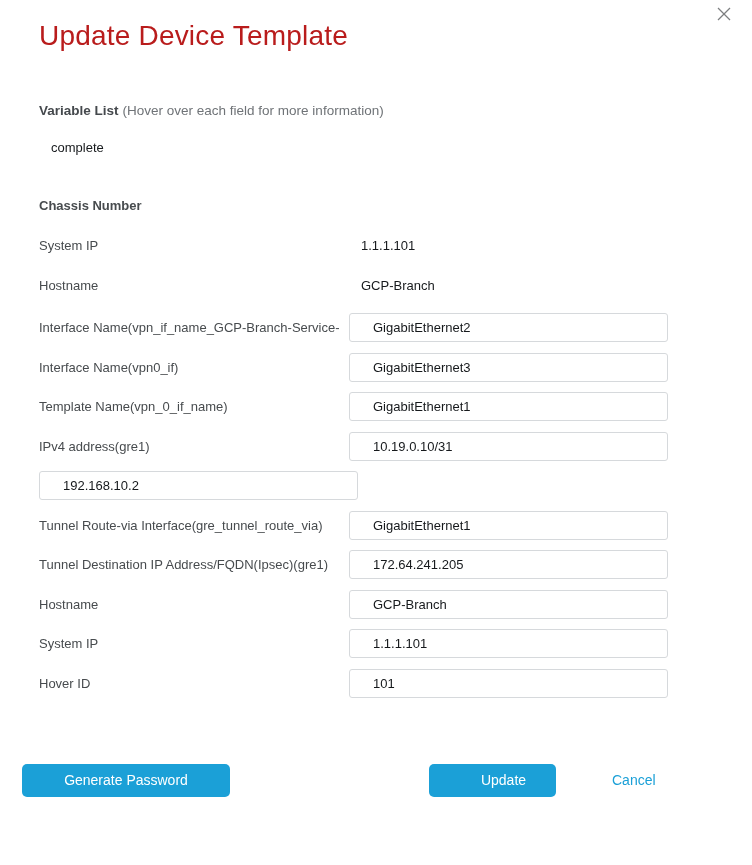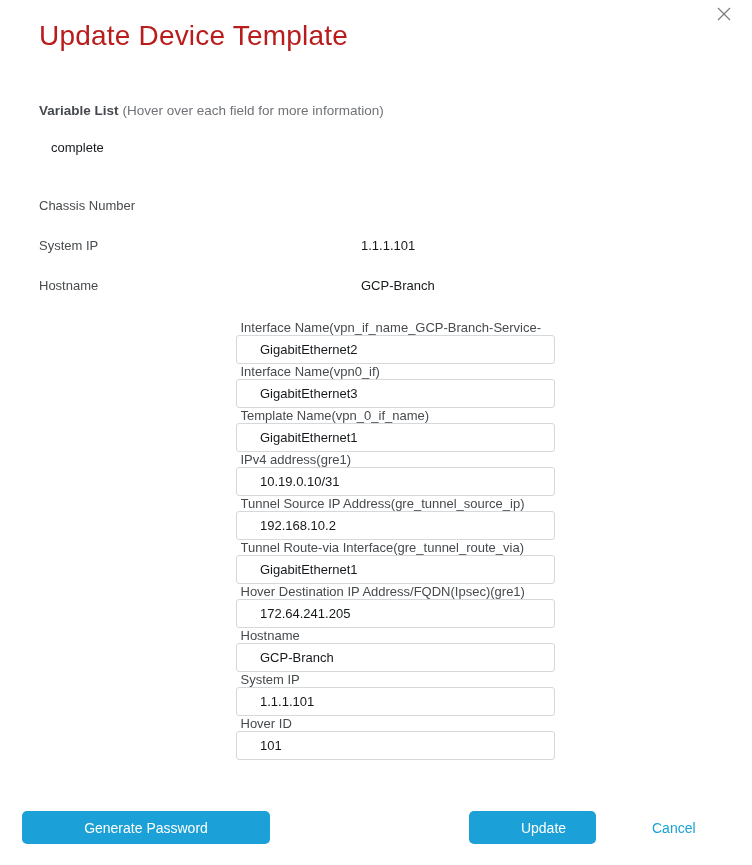--- a/index.html
+++ b/index.html
@@ -45,39 +45,38 @@
     margin-right:4px;
   }
   .rows{
     margin:8px 0 0 39px;
   }
   .static-row{
     display:flex;
     align-items:center;
     height:40px;
   }
-  .static-row.extra-gap{margin-top:18px;}
+  .static-row.extra-gap{margin-top:18px;font-weight:bold;}
   .static-row .field-label{
     width:310px;
     font-size:13px;
     color:var(--label-color);
     white-space:nowrap;overflow:hidden;
   }
   .static-row .field-value{
     padding-left:12px;
     font-size:13px;
     color:var(--value-color);
   }
   .input-row{
     display:flex;
     align-items:center;
     height:29px;
-    margin-top:15px;
+    margin-top:8px;
     margin-bottom:10.5px;
-    flex-direction:column;
   }
   .rows-inputs{margin:5px 0 0 39px;}
   .input-row .field-label{
     width:310px;
     font-size:13px;
     color:var(--label-color);
     white-space:nowrap;overflow:hidden;
     flex:none;
   }
   .input-row input{
@@ -101,21 +100,21 @@
   .btn{
     height:33px;
     border:none;
     border-radius:5px;
     background:var(--accent);
     color:#ffffff;
     font-family:"Liberation Sans", sans-serif;
     font-size:14px;
     cursor:pointer;
   }
-  .btn-generate{width:248px;}
+  .btn-generate{width:208px;}
   .btn-update{width:127px;margin-left:199px;padding-left:28px;}
   .cancel-link{
     margin-left:56px;
     background:none;border:none;
     color:var(--accent);
     font-family:"Liberation Sans", sans-serif;
     font-size:14px;
     cursor:pointer;
     padding:0;
   }
@@ -172,31 +171,30 @@
     <div class="field-label">Template Name(vpn_0_if_name)</div>
     <input type="text" value="GigabitEthernet1" style="">
   </div>
 
   <div class="input-row">
     <div class="field-label">IPv4 address(gre1)</div>
     <input type="text" value="10.19.0.10/31" style="">
   </div>
 
   <div class="input-row">
-    <div class="field-label">Tunnel Source IP Address(gre_tunnel_source_ip)</div>
     <input type="text" value="192.168.10.2" style="">
   </div>
 
   <div class="input-row">
     <div class="field-label">Tunnel Route-via Interface(gre_tunnel_route_via)</div>
     <input type="text" value="GigabitEthernet1" style="">
   </div>
 
   <div class="input-row">
-    <div class="field-label">Hover Destination IP Address/FQDN(Ipsec)(gre1)</div>
+    <div class="field-label">Tunnel Destination IP Address/FQDN(Ipsec)(gre1)</div>
     <input type="text" value="172.64.241.205" style="">
   </div>
 
 
   <div class="input-row">
     <div class="field-label">Hostname</div>
     <input type="text" value="GCP-Branch" style="">
   </div>
 
   <div class="input-row">

